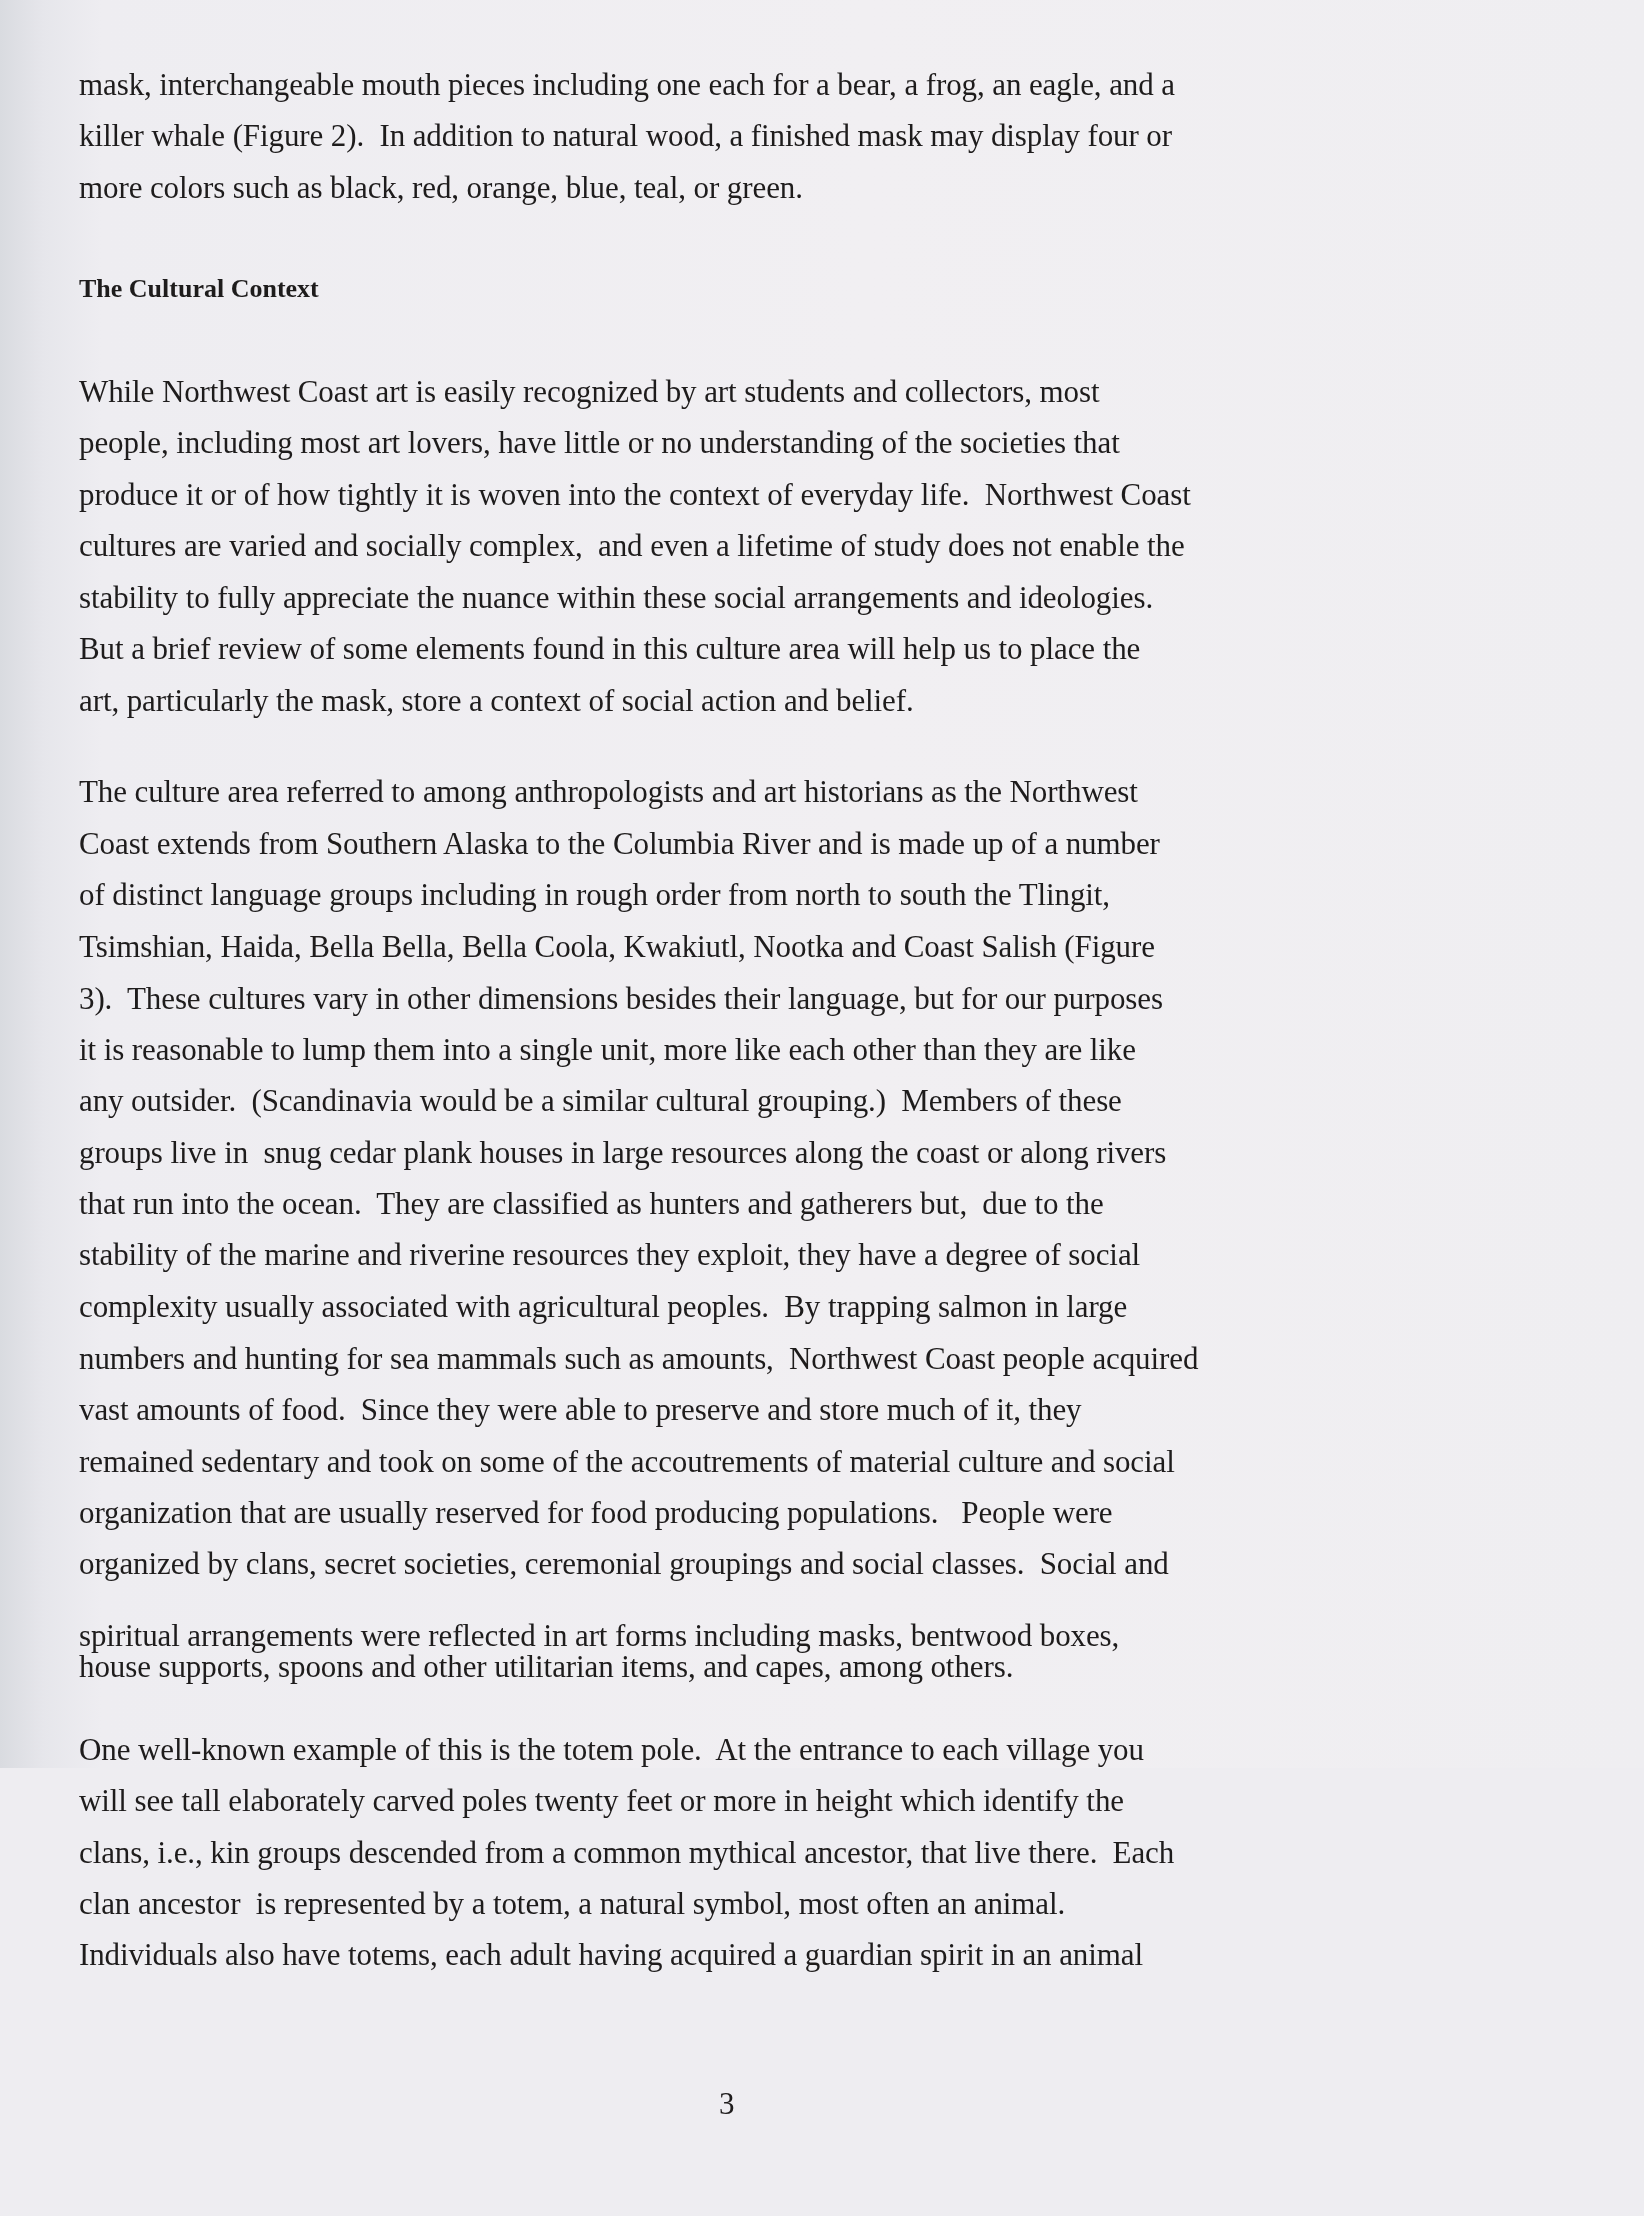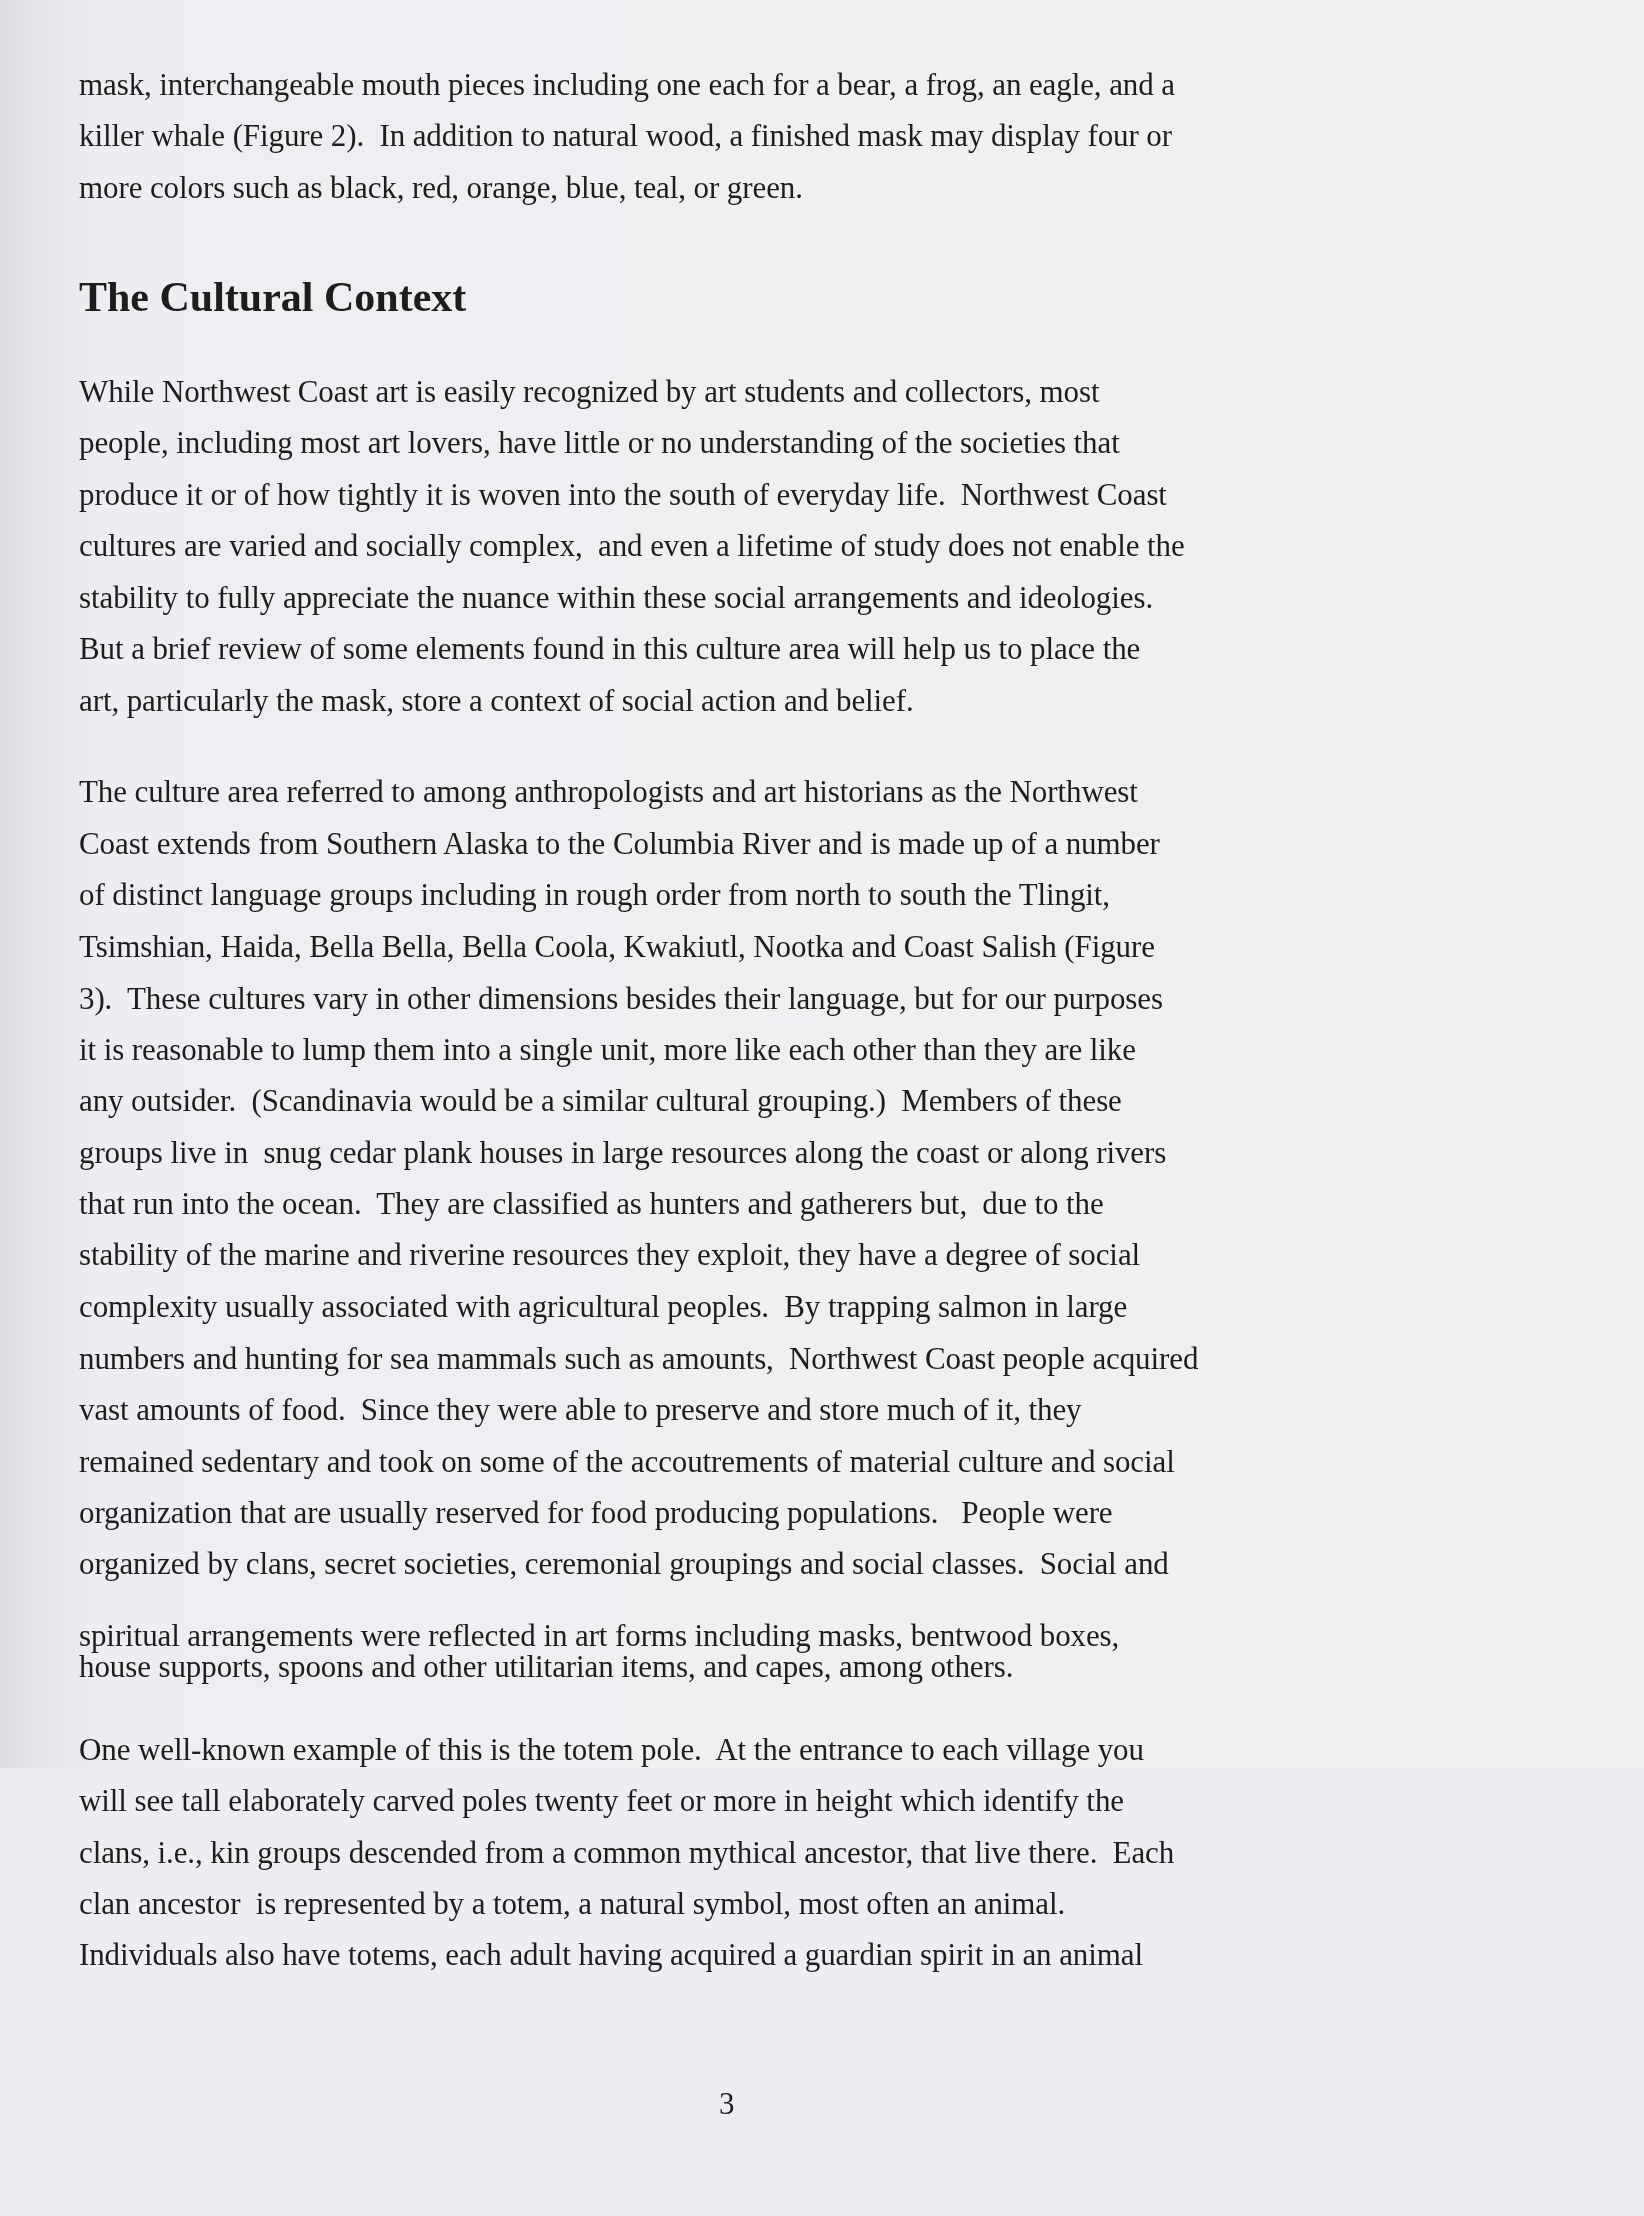--- a/index.html
+++ b/index.html
@@ -25,21 +25,21 @@
       position: absolute;
       left: 79px;
       font-size: 31px;
       line-height: 1;
       white-space: pre;
       letter-spacing: -0.1px;
     }
     .heading {
       position: absolute;
       left: 79px;
-      font-size: 42px;
+      font-size: 26px;
       font-weight: bold;
       white-space: pre;
       line-height: 1;
     }
     .page-number {
       position: absolute;
       left: 719px;
       top: 2088px;
       font-size: 31px;
       line-height: 1;
@@ -54,21 +54,21 @@
     <div class="line" style="top:69px">mask, interchangeable mouth pieces including one each for a bear, a frog, an eagle, and a</div>
     <div class="line" style="top:120px">killer whale (Figure 2).  In addition to natural wood, a finished mask may display four or</div>
     <div class="line" style="top:172px">more colors such as black, red, orange, blue, teal, or green.</div>
   </div>
 
   <div class="heading" style="top:276px">The Cultural Context</div>
 
   <div>
     <div class="line" style="top:376px">While Northwest Coast art is easily recognized by art students and collectors, most</div>
     <div class="line" style="top:427px">people, including most art lovers, have little or no understanding of the societies that</div>
-    <div class="line" style="top:479px">produce it or of how tightly it is woven into the south of everyday life.  Northwest Coast</div>
+    <div class="line" style="top:479px">produce it or of how tightly it is woven into the context of everyday life.  Northwest Coast</div>
     <div class="line" style="top:530px">cultures are varied and socially complex,  and even a lifetime of study does not enable the</div>
     <div class="line" style="top:582px">stability to fully appreciate the nuance within these social arrangements and ideologies.</div>
     <div class="line" style="top:633px">But a brief review of some elements found in this culture area will help us to place the</div>
     <div class="line" style="top:685px">art, particularly the mask, store a context of social action and belief.</div>
   </div>
 
   <div>
     <div class="line" style="top:776px">The culture area referred to among anthropologists and art historians as the Northwest</div>
     <div class="line" style="top:828px">Coast extends from Southern Alaska to the Columbia River and is made up of a number</div>
     <div class="line" style="top:879px">of distinct language groups including in rough order from north to south the Tlingit,</div>

